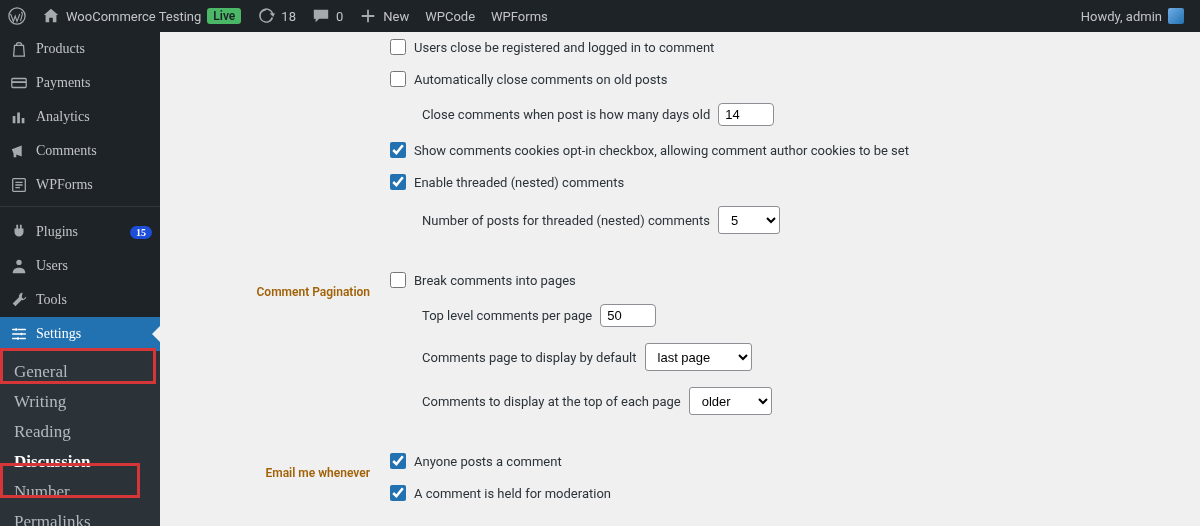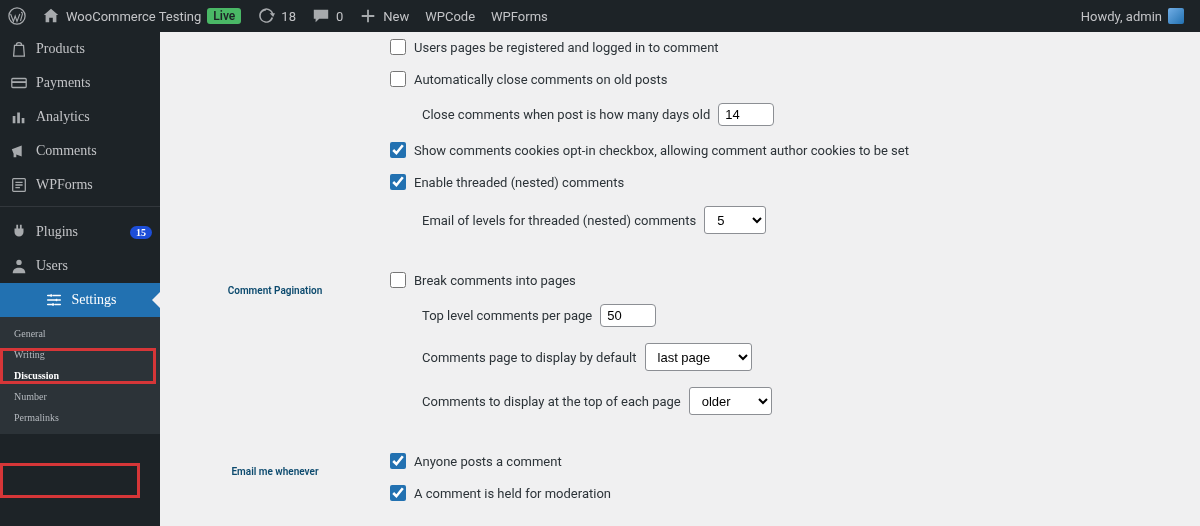--- a/index.html
+++ b/index.html
@@ -67,21 +67,20 @@
     display: flex; align-items: center; gap: 8px;
     height: 34px;
     padding: 0 8px 0 10px;
     color: #c3c4c7;
     cursor: pointer;
     position: relative;
   }
   .sidebar .menu-item.current {
     background: #2271b1;
     color: #fff;
-    justify-content: center;
   }
   .sidebar .menu-item.current::after {
     content: "";
     position: absolute;
     right: 0; top: 50%;
     transform: translateY(-50%);
     border: 8px solid transparent;
     border-right-color: #f0f0f1;
   }
   .sidebar .menu-item svg { width: 18px; height: 18px; fill: #a7aaad; flex-shrink: 0; }
@@ -97,21 +96,21 @@
     margin-left: auto;
   }
   .sidebar .submenu {
     background: #2c3338;
     padding: 6px 0;
   }
   .sidebar .sub-item {
     display: block;
     padding: 5px 0 5px 14px;
     color: #b4b9be;
-    font-size: 10px;
+    font-size: 17px;
     cursor: pointer;
     position: relative;
   }
   .sidebar .sub-item.current { color: #fff; font-weight: 600; }
   .sidebar .hl-red {
     position: absolute;
     border: 3px solid #d63638;
     pointer-events: none;
     z-index: 5;
   }
@@ -123,26 +122,26 @@
     overflow: auto;
     background: #f0f0f1;
     padding: 0 20px 40px 20px;
   }
   .content table.form-table {
     width: 100%;
     border-collapse: collapse;
   }
   .content table.form-table th {
     width: 200px;
-    text-align: center;
+    text-align: right;
     vertical-align: top;
     font-weight: 600;
-    font-size: 10px;
+    font-size: 12px;
     padding: 20px 10px 20px 0;
-    color: #0c4a6e;
+    color: #a16207;
   }
   .content table.form-table td {
     padding: 15px 10px;
     vertical-align: middle;
     font-size: 13px;
     color: #2c3338;
   }
   .content fieldset { border: none; }
   .content label { display: inline-flex; align-items: center; gap: 8px; }
   .content .row-block { margin-bottom: 16px; display: flex; align-items: center; gap: 8px; }
@@ -265,33 +264,40 @@
     <span>Plugins</span>
     <span class="plugin-badge">15</span>
   </div>
   <div class="menu-item">
     <svg viewBox="0 0 20 20">
         <circle cx="10" cy="6" r="3"></circle>
         <path d="M3 18c0-4 3-6 7-6s7 2 7 6z"></path>
       </svg>
     <span>Users</span>
   </div>
+  <div class="menu-item">
+    <svg viewBox="0 0 20 20">
+        <path d="M14 2a4 4 0 0 0-4 5L3 14l3 3 7-7a4 4 0 0 0 5-4l-3 3-2-2z"></path>
+      </svg>
+    <span>Tools</span>
+  </div>
   <div class="menu-item current" id="mi-settings">
     <svg viewBox="0 0 20 20">
         <path d="M3 5h4M9 5h8M3 10h10M15 10h2M3 15h6M11 15h6" stroke="#fff" stroke-width="1.6" stroke-linecap="round"></path>
         <circle cx="7" cy="5" r="1.3" fill="#fff"></circle>
         <circle cx="13" cy="10" r="1.3" fill="#fff"></circle>
         <circle cx="9" cy="15" r="1.3" fill="#fff"></circle>
       </svg>
     <span>Settings</span>
   </div>
 
   <div class="submenu">
     <div class="sub-item">General</div>
     <div class="sub-item">Writing</div>
+    <div class="sub-item">Reading</div>
     <div class="sub-item current" id="sub-discussion">Discussion</div>
     <div class="sub-item">Number</div>
     <div class="sub-item">Permalinks</div>
 
   </div>
 
   <div class="hl-red" id="hl-settings" style="left: 0px; width: 156px; top: 316px; height: 36px;"></div>
   <div class="hl-red" id="hl-discussion" style="left: 0px; width: 140px; top: 431px; height: 35px;"></div>
 </div>
 
@@ -299,21 +305,21 @@
   <table class="form-table">
 
     <tbody>
         <tr>
       <th></th>
       <td>
         <fieldset>
           <div class="row-block first">
             <label>
               <input type="checkbox" style="">
-              <span>Users pages be registered and logged in to comment</span>
+              <span>Users close be registered and logged in to comment</span>
             </label>
           </div>
           <div class="row-block">
             <label>
               <input type="checkbox" style="">
               <span>Automatically close comments on old posts</span>
             </label>
           </div>
           <div class="row-block indent">
             <span>Close comments when post is how many days old</span>
@@ -325,21 +331,21 @@
               <span>Show comments cookies opt-in checkbox, allowing comment author cookies to be set</span>
             </label>
           </div>
           <div class="row-block">
             <label>
               <input type="checkbox" checked="" style="">
               <span>Enable threaded (nested) comments</span>
             </label>
           </div>
           <div class="row-block indent">
-            <span>Email of levels for threaded (nested) comments</span>
+            <span>Number of posts for threaded (nested) comments</span>
             <select>
               <option>5</option>
             </select>
           </div>
         </fieldset>
       </td>
     </tr>
 
     <tr>
       <th>Comment Pagination</th>

